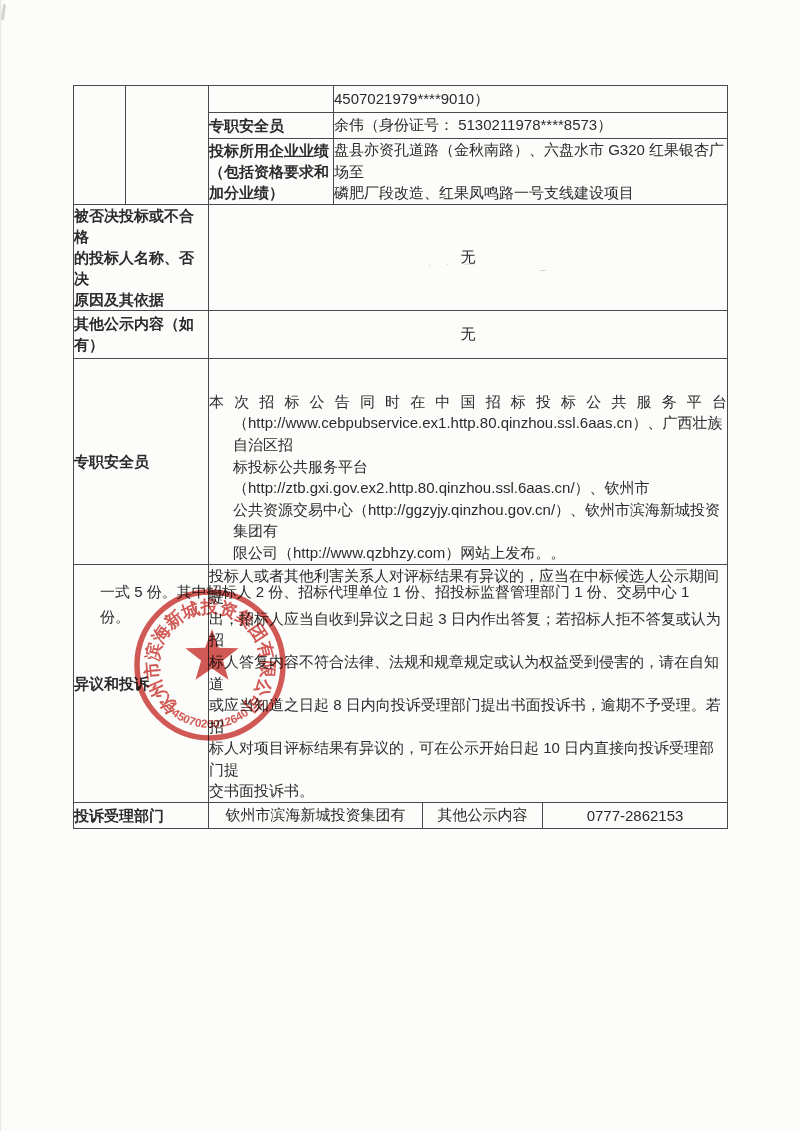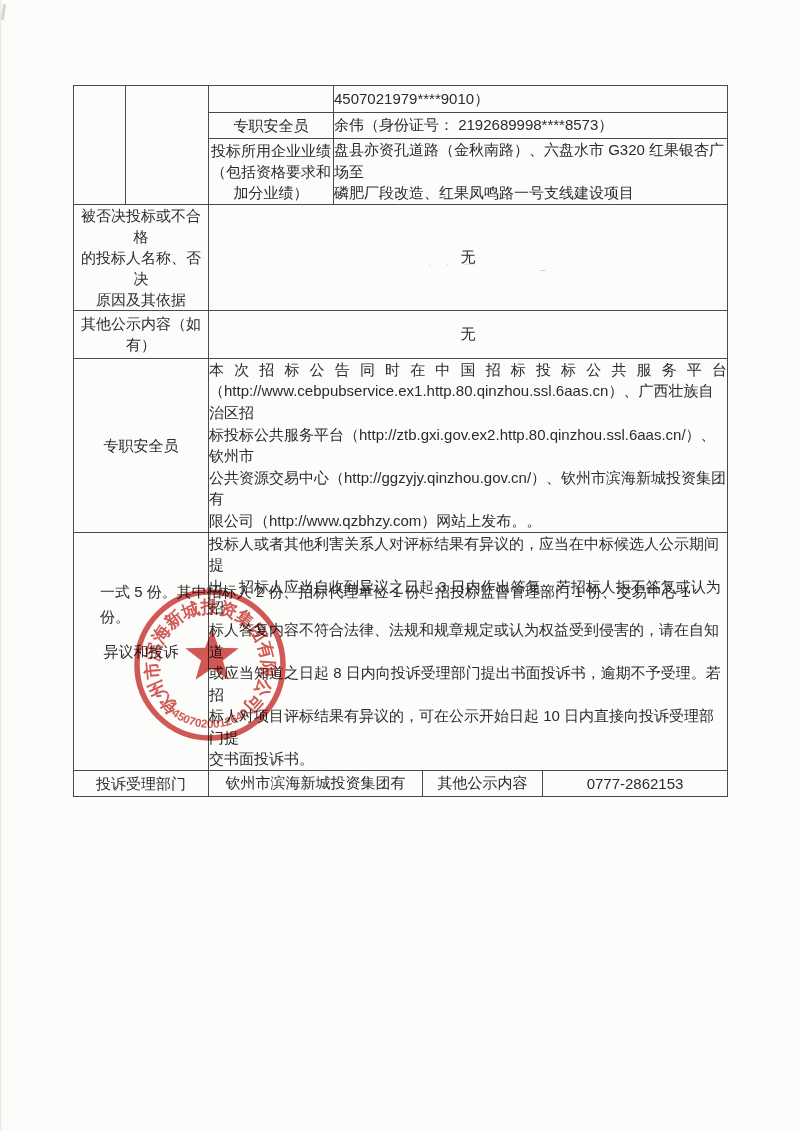--- a/index.html
+++ b/index.html
@@ -23,26 +23,26 @@
   table.doc{
     position:absolute;left:73px;top:85px;width:654px;
     border-collapse:collapse;table-layout:fixed;
     font-size:15px;color:#2b2b2b;border-radius:10px;
   }
   table.doc td{
     border:1px solid #4a4a4a;
     padding:0;overflow:hidden;
     vertical-align:middle;
   }
-  td.lab{text-align:center;line-height:21px;}
+  td.lab{line-height:21px;font-weight:bold;}
   td.val{padding:2px 9px;}
   td.vcenter{text-align:center;}
-  .preline{white-space:pre-line;}
+  .preline{white-space:pre-line;margin-left:24px;}
   .longtext{line-height:21.6px;padding:4px 9px;}
-  .justify-last{text-align:justify;text-align-last:justify;}
+  .justify-last{text-align:justify;text-align-last:justify;margin-top:32px;}
 
   
   .note{
     position:absolute;left:100px;top:579px;width:630px;
     font-size:15px;line-height:25px;color:#2b2b2b;
     white-space:pre-line;
   }
 
   
   .stamp{
@@ -72,21 +72,21 @@
     </colgroup>
     <tbody>
         <tr style="height:27px">
       <td rowspan="3"></td>
       <td rowspan="3"></td>
       <td class="lab"></td>
       <td colspan="3" class="val">4507021979****9010）</td>
     </tr>
     <tr style="height:26px">
       <td class="lab">专职安全员</td>
-      <td colspan="3" class="val">余伟（身份证号： 2192689998****8573）</td>
+      <td colspan="3" class="val">余伟（身份证号： 5130211978****8573）</td>
     </tr>
     <tr style="height:58px">
       <td class="lab preline">投标所用企业业绩
 （包括资格要求和
 加分业绩）</td>
       <td colspan="3" class="val preline" style="line-height:21.6px">盘县亦资孔道路（金秋南路）、六盘水市 G320 红果银杏广场至
 磷肥厂段改造、红果凤鸣路一号支线建设项目</td>
     </tr>
     <tr style="height:62px">
       <td colspan="2" class="lab preline">被否决投标或不合格

